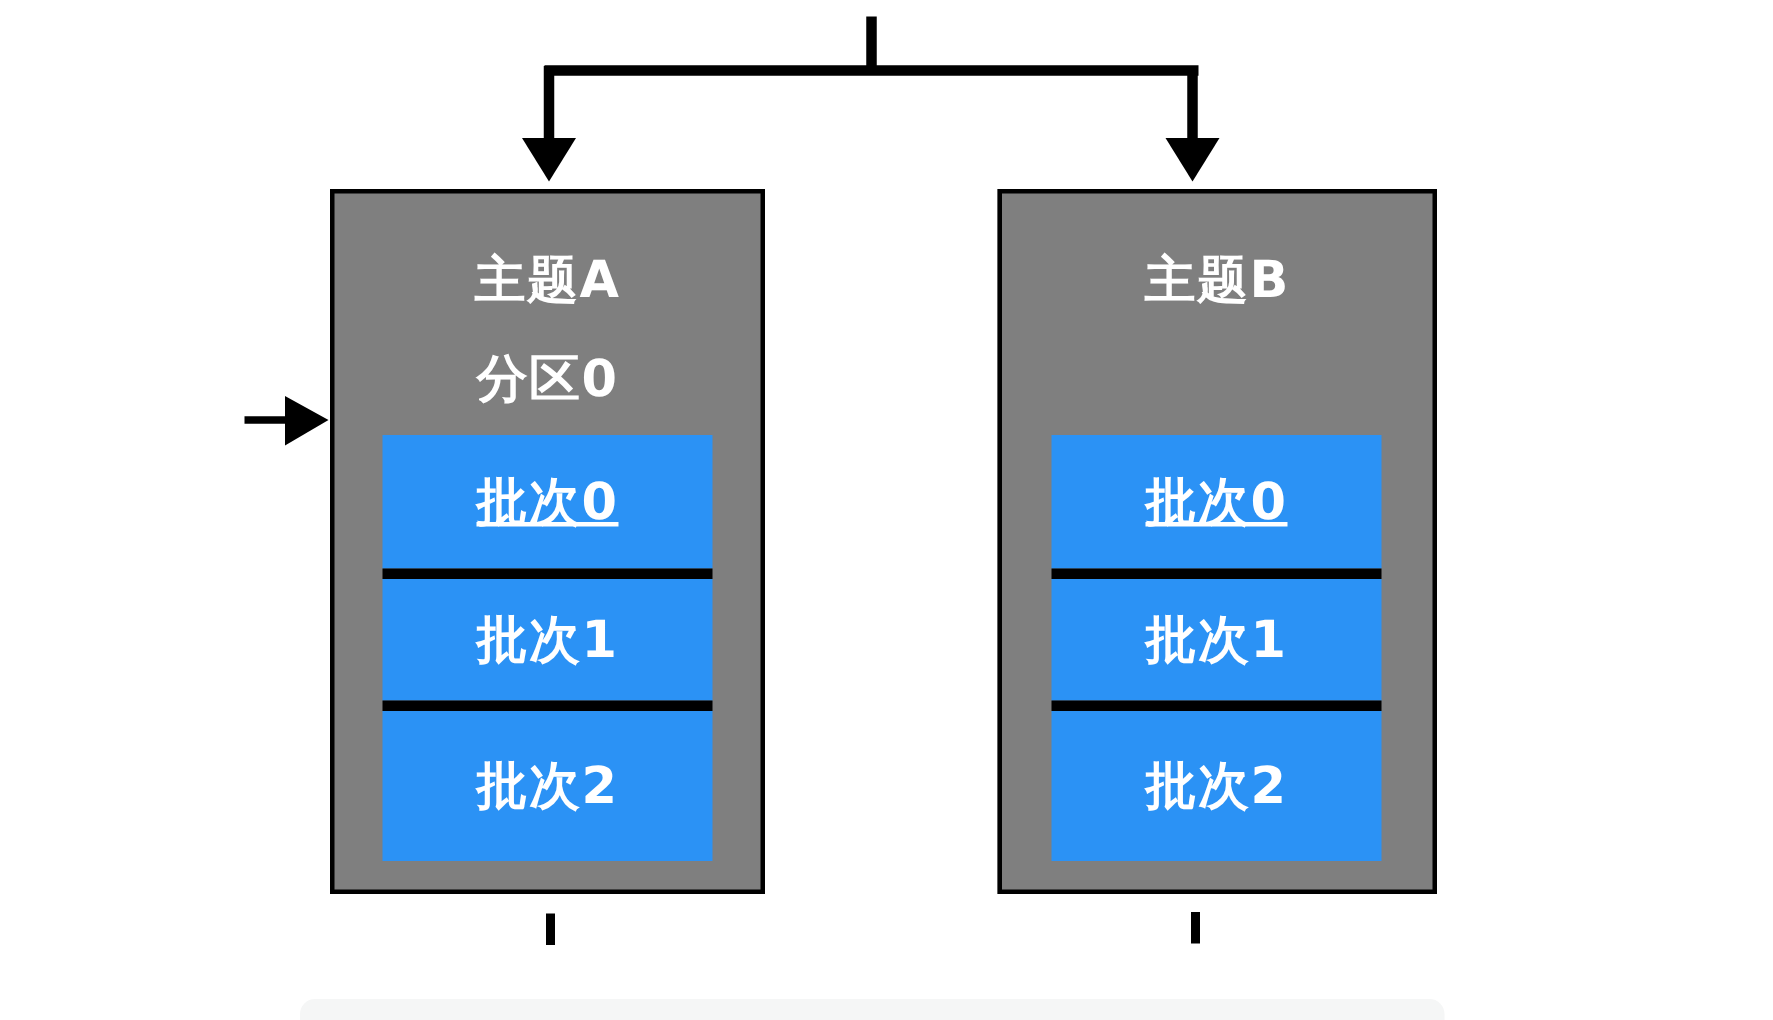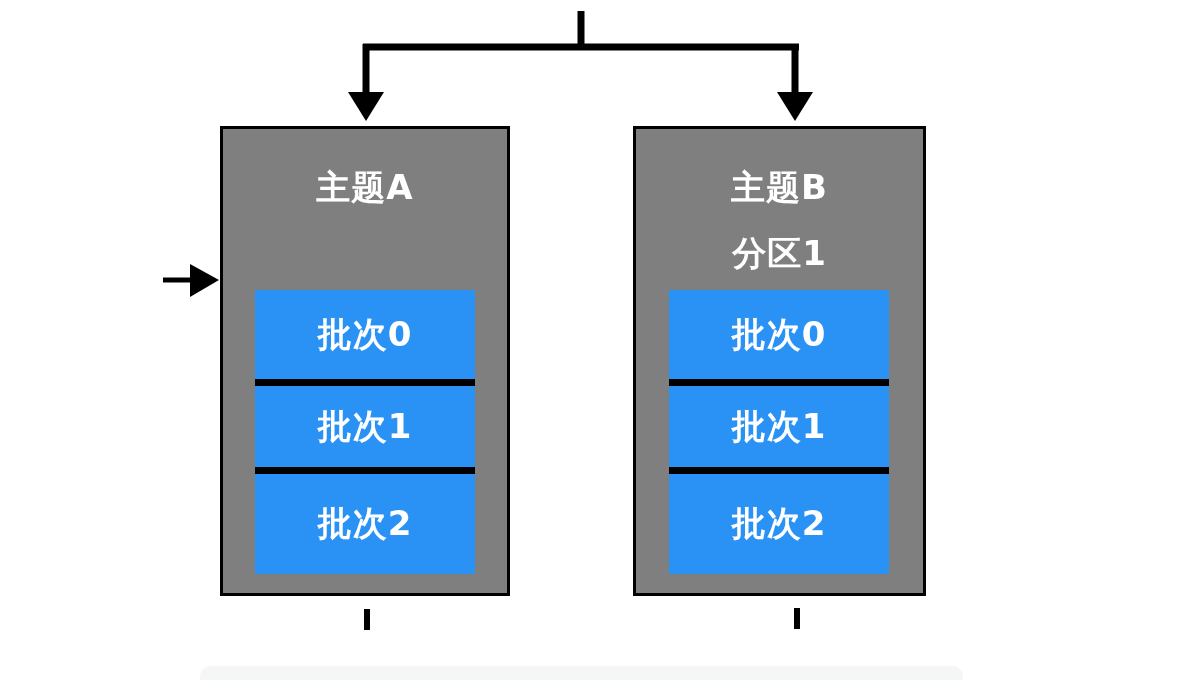--- a/index.html
+++ b/index.html
@@ -25,21 +25,21 @@
   }
   .topic-box {
     position: absolute;
     top: 126px;
     height: 470px;
     background: var(--topic-box-fill, #7f7f7f);
     border: 3px solid var(--topic-box-border, #000000);
     box-sizing: border-box;
   }
   .topic-box.topic-a { left: 220px; width: 290px; }
-  .topic-box.topic-b { left: 633px; width: 293px; }
+  .topic-box.topic-b { left: 665px; width: 293px; }
   .topic-title, .topic-partition {
     position: absolute;
     left: 0;
     right: 0;
     text-align: center;
     color: var(--label-text, #ffffff);
     font-size: 34px;
     font-weight: bold;
     line-height: 44px;
     letter-spacing: 1px;
@@ -58,21 +58,21 @@
     background: var(--batch-fill, #2b92f5);
     color: var(--label-text, #ffffff);
     font-size: 34px;
     font-weight: bold;
     letter-spacing: 1px;
     display: flex;
     align-items: center;
     justify-content: center;
     white-space: nowrap;
   }
-  .batch.b1 { height: 89px; }
+  .batch.b1 { height: 89px; text-decoration: underline; }
   .batch.b2 { height: 81px; text-align: center; }
   .batch.b3 { height: 100px; text-align: right; }
   .batch-divider {
     height: 7px;
     background: var(--connector, #000000);
   }
   .bottom-panel {
     position: absolute;
     left: 200px;
     top: 666px;
@@ -101,32 +101,32 @@
       <polygon stroke="none" points="190,264 190,297 219,280"></polygon>
     </g>
     <g fill="#000000">
       <rect x="364" y="609" width="6" height="21"></rect>
       <rect x="794" y="608" width="6" height="21"></rect>
     </g>
   </svg>
 
   <div class="topic-box topic-a">
     <div class="topic-title">主题A</div>
+    <div class="topic-partition">分区0</div>
     <div class="batch-stack">
       <div class="batch b1">批次0</div>
       <div class="batch-divider"></div>
       <div class="batch b2">批次1</div>
       <div class="batch-divider"></div>
       <div class="batch b3">批次2</div>
     </div>
   </div>
 
   <div class="topic-box topic-b">
     <div class="topic-title">主题B</div>
-    <div class="topic-partition">分区1</div>
     <div class="batch-stack">
       <div class="batch b1">批次0</div>
       <div class="batch-divider"></div>
       <div class="batch b2">批次1</div>
       <div class="batch-divider"></div>
       <div class="batch b3">批次2</div>
     </div>
   </div>
 
   <div class="bottom-panel"></div>

